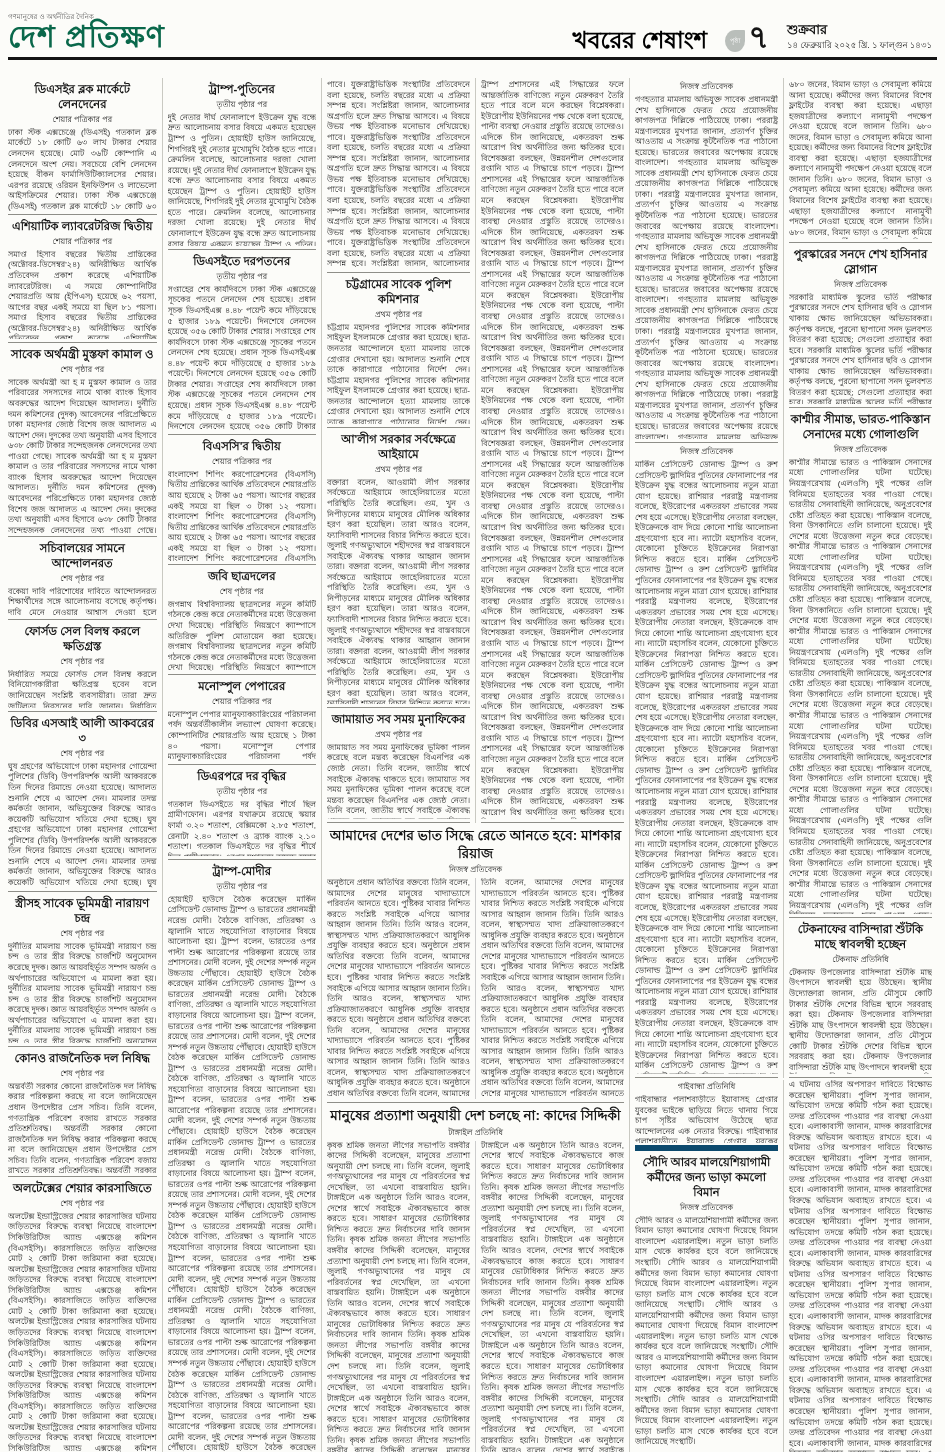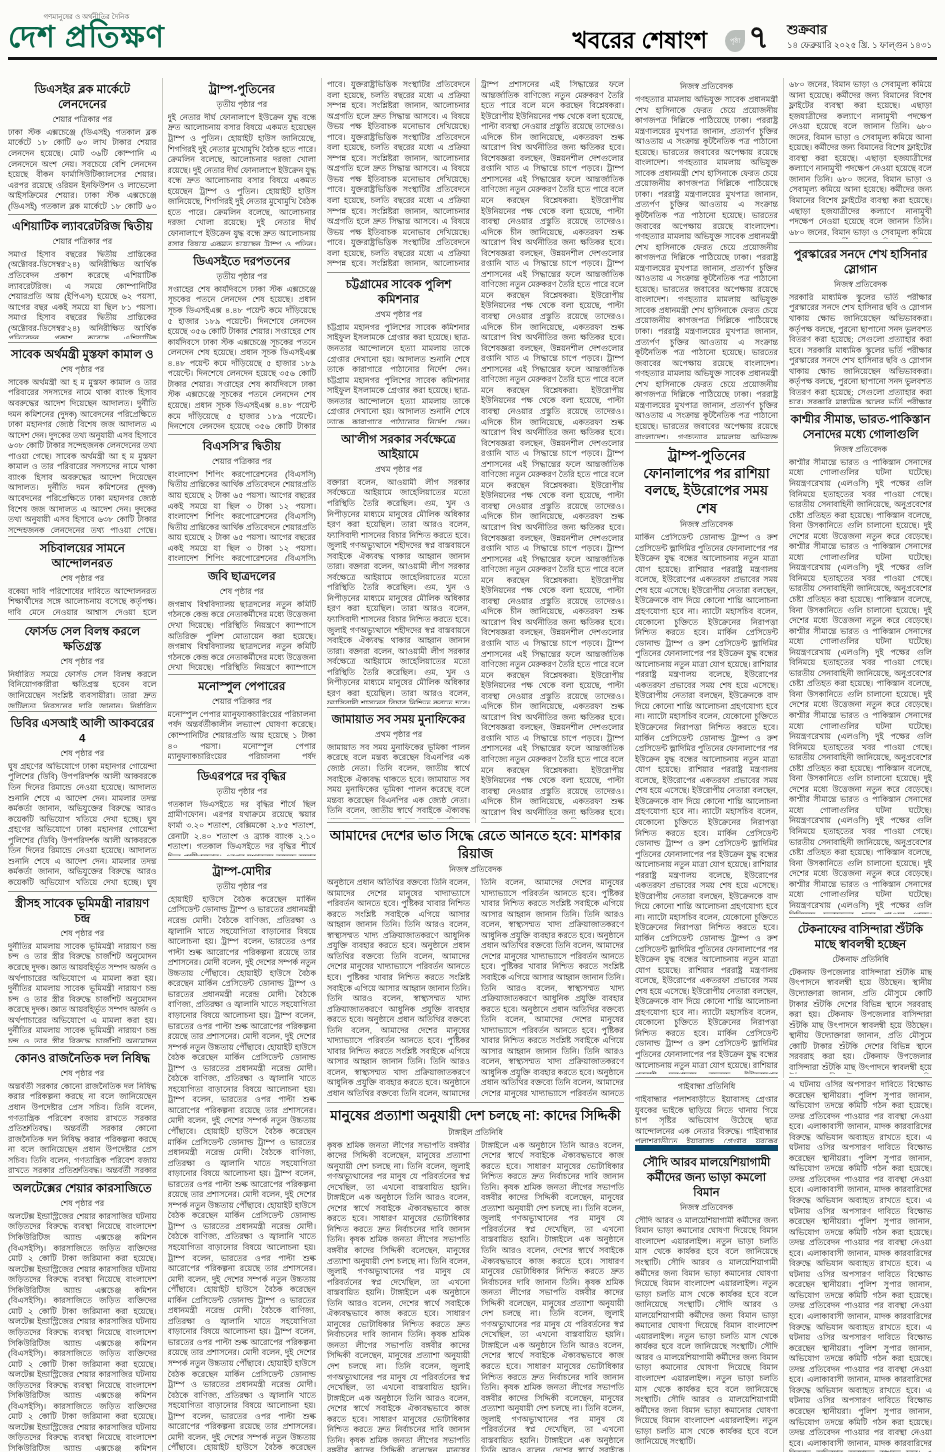--- a/index.html
+++ b/index.html
@@ -5,21 +5,21 @@
   * { margin:0; padding:0; box-sizing:border-box; }
   html,body { background:#ffffff; }
   .page{
     width:945px; height:1452px; margin:0 auto; overflow:hidden;
     background:#fcfcf9; padding:6px 8px 4px;
     font-family:"Liberation Sans","DejaVu Sans",sans-serif; color:#151515;
   }
   
   .hdr{ display:flex; align-items:flex-end; justify-content:space-between;
         height:54px; padding-bottom:5px; border-bottom:3px solid #141414; }
-  .mast{ line-height:1;text-align:center; }
+  .mast{ line-height:1; }
   .tagline{ font-size:7px; color:#5a5a5a; margin-bottom:2px; }
   .mastname{ font-size:30px; font-weight:bold; color:#0a684b; letter-spacing:1px; }
   .hdr-right{ display:flex; align-items:flex-end; gap:18px; }
   .sectiontitle{ font-size:23px; font-weight:bold; color:#000; line-height:1; }
   .badge{ display:flex; align-items:flex-end; gap:3px; }
   .swash{ width:20px; height:22px; border-radius:55% 5% 55% 55%; background:#b9beba;
           display:flex; align-items:center; justify-content:center;
           font-size:6.5px; color:#ffffff; }
   .pgnum{ font-size:32px; font-weight:bold; line-height:0.9; }
   .dateblock{ text-align:left; font-size:8.5px; line-height:1.5; min-width:150px; }
@@ -93,21 +93,21 @@
         <h3 class="hl">সচিবালয়ের সামনে আন্দোলনরত</h3>
         <div class="mk">শেষ পৃষ্ঠার পর</div>
         <p class="bd">বকেয়া দাবি পরিশোধের দাবিতে আন্দোলনরত শিক্ষার্থীদের সঙ্গে আলোচনায় বসেছে কর্তৃপক্ষ। দাবি মেনে নেওয়ার আশ্বাস দেওয়া হলে আন্দোলনকারীরা কর্মসূচি স্থগিত করেন। বকেয়া দাবি পরিশোধের দাবিতে আন্দোলনরত শিক্ষার্থীদের সঙ্গে আলোচনায় বসেছে কর্তৃপক্ষ। দাবি মেনে নেওয়ার আশ্বাস দেওয়া হলে আন্দোলনকারীরা কর্মসূচি স্থগিত করেন। বকেয়া দাবি পরিশোধের দাবিতে আন্দোলনরত শিক্ষার্থীদের সঙ্গে আলোচনায় বসেছে কর্তৃপক্ষ। দাবি মেনে নেওয়ার আশ্বাস দেওয়া হলে আন্দোলনকারীরা কর্মসূচি স্থগিত করেন।</p>
       </article>
       <article class="article" style="height:92px">
         <h3 class="hl">ফোর্সড সেল বিলম্ব করলে ক্ষতিগ্রস্ত</h3>
         <div class="mk">শেষ পৃষ্ঠার পর</div>
         <p class="bd">নির্ধারিত সময়ে ফোর্সড সেল বিলম্ব করলে বিনিয়োগকারীরা ক্ষতিগ্রস্ত হবেন বলে জানিয়েছেন সংশ্লিষ্ট ব্যবসায়ীরা। তারা দ্রুত জটিলতা নিরসনের দাবি জানান। নির্ধারিত সময়ে ফোর্সড সেল বিলম্ব করলে বিনিয়োগকারীরা ক্ষতিগ্রস্ত হবেন বলে জানিয়েছেন সংশ্লিষ্ট ব্যবসায়ীরা। তারা দ্রুত জটিলতা নিরসনের দাবি জানান। নির্ধারিত সময়ে ফোর্সড সেল বিলম্ব করলে বিনিয়োগকারীরা ক্ষতিগ্রস্ত হবেন বলে জানিয়েছেন সংশ্লিষ্ট ব্যবসায়ীরা। তারা দ্রুত জটিলতা নিরসনের দাবি জানান।</p>
       </article>
       <article class="article" style="height:180px">
-        <h3 class="hl">ডিবির এসআই আলী আকবরের 4</h3>
+        <h3 class="hl">ডিবির এসআই আলী আকবরের ৩</h3>
         <div class="mk">শেষ পৃষ্ঠার পর</div>
         <p class="bd">ঘুষ গ্রহণের অভিযোগে ঢাকা মহানগর গোয়েন্দা পুলিশের (ডিবি) উপপরিদর্শক আলী আকবরকে তিন দিনের রিমান্ডে নেওয়া হয়েছে। আদালত শুনানি শেষে এ আদেশ দেন। মামলার তদন্ত কর্মকর্তা জানান, অভিযুক্তের বিরুদ্ধে আরও কয়েকটি অভিযোগ খতিয়ে দেখা হচ্ছে। ঘুষ গ্রহণের অভিযোগে ঢাকা মহানগর গোয়েন্দা পুলিশের (ডিবি) উপপরিদর্শক আলী আকবরকে তিন দিনের রিমান্ডে নেওয়া হয়েছে। আদালত শুনানি শেষে এ আদেশ দেন। মামলার তদন্ত কর্মকর্তা জানান, অভিযুক্তের বিরুদ্ধে আরও কয়েকটি অভিযোগ খতিয়ে দেখা হচ্ছে। ঘুষ গ্রহণের অভিযোগে ঢাকা মহানগর গোয়েন্দা পুলিশের (ডিবি) উপপরিদর্শক আলী আকবরকে তিন দিনের রিমান্ডে নেওয়া হয়েছে। আদালত শুনানি শেষে এ আদেশ দেন। মামলার তদন্ত কর্মকর্তা জানান, অভিযুক্তের বিরুদ্ধে আরও কয়েকটি অভিযোগ খতিয়ে দেখা হচ্ছে। ঘুষ গ্রহণের অভিযোগে ঢাকা মহানগর গোয়েন্দা পুলিশের (ডিবি) উপপরিদর্শক আলী আকবরকে তিন দিনের রিমান্ডে নেওয়া হয়েছে। আদালত শুনানি শেষে এ আদেশ দেন। মামলার তদন্ত কর্মকর্তা জানান, অভিযুক্তের বিরুদ্ধে আরও কয়েকটি অভিযোগ খতিয়ে দেখা হচ্ছে। ঘুষ গ্রহণের অভিযোগে ঢাকা মহানগর গোয়েন্দা পুলিশের (ডিবি) উপপরিদর্শক আলী আকবরকে তিন দিনের রিমান্ডে নেওয়া হয়েছে। আদালত শুনানি শেষে এ আদেশ দেন। মামলার তদন্ত কর্মকর্তা জানান, অভিযুক্তের বিরুদ্ধে আরও কয়েকটি অভিযোগ খতিয়ে দেখা হচ্ছে।</p>
       </article>
       <article class="article" style="height:155px">
         <h3 class="hl">স্ত্রীসহ সাবেক ভূমিমন্ত্রী নারায়ণ চন্দ্র</h3>
         <div class="mk">শেষ পৃষ্ঠার পর</div>
         <p class="bd">দুর্নীতির মামলায় সাবেক ভূমিমন্ত্রী নারায়ণ চন্দ্র চন্দ ও তার স্ত্রীর বিরুদ্ধে চার্জশিট অনুমোদন করেছে দুদক। জ্ঞাত আয়বহির্ভূত সম্পদ অর্জন ও অর্থপাচারের অভিযোগে এ মামলা করা হয়। দুর্নীতির মামলায় সাবেক ভূমিমন্ত্রী নারায়ণ চন্দ্র চন্দ ও তার স্ত্রীর বিরুদ্ধে চার্জশিট অনুমোদন করেছে দুদক। জ্ঞাত আয়বহির্ভূত সম্পদ অর্জন ও অর্থপাচারের অভিযোগে এ মামলা করা হয়। দুর্নীতির মামলায় সাবেক ভূমিমন্ত্রী নারায়ণ চন্দ্র চন্দ ও তার স্ত্রীর বিরুদ্ধে চার্জশিট অনুমোদন করেছে দুদক। জ্ঞাত আয়বহির্ভূত সম্পদ অর্জন ও অর্থপাচারের অভিযোগে এ মামলা করা হয়। দুর্নীতির মামলায় সাবেক ভূমিমন্ত্রী নারায়ণ চন্দ্র চন্দ ও তার স্ত্রীর বিরুদ্ধে চার্জশিট অনুমোদন করেছে দুদক। জ্ঞাত আয়বহির্ভূত সম্পদ অর্জন ও অর্থপাচারের অভিযোগে এ মামলা করা হয়।</p>
       </article>
       <article class="article" style="height:130px">
         <h3 class="hl">কোনও রাজনৈতিক দল নিষিদ্ধ</h3>
@@ -200,21 +200,20 @@
     </section>
 
     <section class="colgroup">
       <div class="subrow" style="height:1000px">
         <div class="subcol">
           <article class="article" style="height:365px">
             <div class="mk">নিজস্ব প্রতিবেদক</div>
             <p class="bd">গণহত্যার মামলায় অভিযুক্ত সাবেক প্রধানমন্ত্রী শেখ হাসিনাকে ফেরত চেয়ে প্রয়োজনীয় কাগজপত্র দিল্লিকে পাঠিয়েছে ঢাকা। পররাষ্ট্র মন্ত্রণালয়ের মুখপাত্র জানান, প্রত্যর্পণ চুক্তির আওতায় এ সংক্রান্ত কূটনৈতিক পত্র পাঠানো হয়েছে। ভারতের জবাবের অপেক্ষায় রয়েছে বাংলাদেশ। গণহত্যার মামলায় অভিযুক্ত সাবেক প্রধানমন্ত্রী শেখ হাসিনাকে ফেরত চেয়ে প্রয়োজনীয় কাগজপত্র দিল্লিকে পাঠিয়েছে ঢাকা। পররাষ্ট্র মন্ত্রণালয়ের মুখপাত্র জানান, প্রত্যর্পণ চুক্তির আওতায় এ সংক্রান্ত কূটনৈতিক পত্র পাঠানো হয়েছে। ভারতের জবাবের অপেক্ষায় রয়েছে বাংলাদেশ। গণহত্যার মামলায় অভিযুক্ত সাবেক প্রধানমন্ত্রী শেখ হাসিনাকে ফেরত চেয়ে প্রয়োজনীয় কাগজপত্র দিল্লিকে পাঠিয়েছে ঢাকা। পররাষ্ট্র মন্ত্রণালয়ের মুখপাত্র জানান, প্রত্যর্পণ চুক্তির আওতায় এ সংক্রান্ত কূটনৈতিক পত্র পাঠানো হয়েছে। ভারতের জবাবের অপেক্ষায় রয়েছে বাংলাদেশ। গণহত্যার মামলায় অভিযুক্ত সাবেক প্রধানমন্ত্রী শেখ হাসিনাকে ফেরত চেয়ে প্রয়োজনীয় কাগজপত্র দিল্লিকে পাঠিয়েছে ঢাকা। পররাষ্ট্র মন্ত্রণালয়ের মুখপাত্র জানান, প্রত্যর্পণ চুক্তির আওতায় এ সংক্রান্ত কূটনৈতিক পত্র পাঠানো হয়েছে। ভারতের জবাবের অপেক্ষায় রয়েছে বাংলাদেশ। গণহত্যার মামলায় অভিযুক্ত সাবেক প্রধানমন্ত্রী শেখ হাসিনাকে ফেরত চেয়ে প্রয়োজনীয় কাগজপত্র দিল্লিকে পাঠিয়েছে ঢাকা। পররাষ্ট্র মন্ত্রণালয়ের মুখপাত্র জানান, প্রত্যর্পণ চুক্তির আওতায় এ সংক্রান্ত কূটনৈতিক পত্র পাঠানো হয়েছে। ভারতের জবাবের অপেক্ষায় রয়েছে বাংলাদেশ। গণহত্যার মামলায় অভিযুক্ত সাবেক প্রধানমন্ত্রী শেখ হাসিনাকে ফেরত চেয়ে প্রয়োজনীয় কাগজপত্র দিল্লিকে পাঠিয়েছে ঢাকা। পররাষ্ট্র মন্ত্রণালয়ের মুখপাত্র জানান, প্রত্যর্পণ চুক্তির আওতায় এ সংক্রান্ত কূটনৈতিক পত্র পাঠানো হয়েছে। ভারতের জবাবের অপেক্ষায় রয়েছে বাংলাদেশ। গণহত্যার মামলায় অভিযুক্ত সাবেক প্রধানমন্ত্রী শেখ হাসিনাকে ফেরত চেয়ে প্রয়োজনীয় কাগজপত্র দিল্লিকে পাঠিয়েছে ঢাকা। পররাষ্ট্র মন্ত্রণালয়ের মুখপাত্র জানান, প্রত্যর্পণ চুক্তির আওতায় এ সংক্রান্ত কূটনৈতিক পত্র পাঠানো হয়েছে। ভারতের জবাবের অপেক্ষায় রয়েছে বাংলাদেশ। গণহত্যার মামলায় অভিযুক্ত সাবেক প্রধানমন্ত্রী শেখ হাসিনাকে ফেরত চেয়ে প্রয়োজনীয় কাগজপত্র দিল্লিকে পাঠিয়েছে ঢাকা। পররাষ্ট্র মন্ত্রণালয়ের মুখপাত্র জানান, প্রত্যর্পণ চুক্তির আওতায় এ সংক্রান্ত কূটনৈতিক পত্র পাঠানো হয়েছে। ভারতের জবাবের অপেক্ষায় রয়েছে বাংলাদেশ।</p>
           </article>
           <article class="article" style="height:635px">
-            <h3 class="hl big">ট্রাম্প-পুতিনের ফোনালাপের পর রাশিয়া বলছে, ইউরোপের সময় শেষ</h3>
             <div class="mk">নিজস্ব প্রতিবেদক</div>
             <p class="bd">মার্কিন প্রেসিডেন্ট ডোনাল্ড ট্রাম্প ও রুশ প্রেসিডেন্ট ভ্লাদিমির পুতিনের ফোনালাপের পর ইউক্রেন যুদ্ধ বন্ধের আলোচনায় নতুন মাত্রা যোগ হয়েছে। রাশিয়ার পররাষ্ট্র মন্ত্রণালয় বলেছে, ইউরোপের একতরফা প্রভাবের সময় শেষ হয়ে এসেছে। ইউরোপীয় নেতারা বলছেন, ইউক্রেনকে বাদ দিয়ে কোনো শান্তি আলোচনা গ্রহণযোগ্য হবে না। ন্যাটো মহাসচিব বলেন, যেকোনো চুক্তিতে ইউক্রেনের নিরাপত্তা নিশ্চিত করতে হবে। মার্কিন প্রেসিডেন্ট ডোনাল্ড ট্রাম্প ও রুশ প্রেসিডেন্ট ভ্লাদিমির পুতিনের ফোনালাপের পর ইউক্রেন যুদ্ধ বন্ধের আলোচনায় নতুন মাত্রা যোগ হয়েছে। রাশিয়ার পররাষ্ট্র মন্ত্রণালয় বলেছে, ইউরোপের একতরফা প্রভাবের সময় শেষ হয়ে এসেছে। ইউরোপীয় নেতারা বলছেন, ইউক্রেনকে বাদ দিয়ে কোনো শান্তি আলোচনা গ্রহণযোগ্য হবে না। ন্যাটো মহাসচিব বলেন, যেকোনো চুক্তিতে ইউক্রেনের নিরাপত্তা নিশ্চিত করতে হবে। মার্কিন প্রেসিডেন্ট ডোনাল্ড ট্রাম্প ও রুশ প্রেসিডেন্ট ভ্লাদিমির পুতিনের ফোনালাপের পর ইউক্রেন যুদ্ধ বন্ধের আলোচনায় নতুন মাত্রা যোগ হয়েছে। রাশিয়ার পররাষ্ট্র মন্ত্রণালয় বলেছে, ইউরোপের একতরফা প্রভাবের সময় শেষ হয়ে এসেছে। ইউরোপীয় নেতারা বলছেন, ইউক্রেনকে বাদ দিয়ে কোনো শান্তি আলোচনা গ্রহণযোগ্য হবে না। ন্যাটো মহাসচিব বলেন, যেকোনো চুক্তিতে ইউক্রেনের নিরাপত্তা নিশ্চিত করতে হবে। মার্কিন প্রেসিডেন্ট ডোনাল্ড ট্রাম্প ও রুশ প্রেসিডেন্ট ভ্লাদিমির পুতিনের ফোনালাপের পর ইউক্রেন যুদ্ধ বন্ধের আলোচনায় নতুন মাত্রা যোগ হয়েছে। রাশিয়ার পররাষ্ট্র মন্ত্রণালয় বলেছে, ইউরোপের একতরফা প্রভাবের সময় শেষ হয়ে এসেছে। ইউরোপীয় নেতারা বলছেন, ইউক্রেনকে বাদ দিয়ে কোনো শান্তি আলোচনা গ্রহণযোগ্য হবে না। ন্যাটো মহাসচিব বলেন, যেকোনো চুক্তিতে ইউক্রেনের নিরাপত্তা নিশ্চিত করতে হবে। মার্কিন প্রেসিডেন্ট ডোনাল্ড ট্রাম্প ও রুশ প্রেসিডেন্ট ভ্লাদিমির পুতিনের ফোনালাপের পর ইউক্রেন যুদ্ধ বন্ধের আলোচনায় নতুন মাত্রা যোগ হয়েছে। রাশিয়ার পররাষ্ট্র মন্ত্রণালয় বলেছে, ইউরোপের একতরফা প্রভাবের সময় শেষ হয়ে এসেছে। ইউরোপীয় নেতারা বলছেন, ইউক্রেনকে বাদ দিয়ে কোনো শান্তি আলোচনা গ্রহণযোগ্য হবে না। ন্যাটো মহাসচিব বলেন, যেকোনো চুক্তিতে ইউক্রেনের নিরাপত্তা নিশ্চিত করতে হবে। মার্কিন প্রেসিডেন্ট ডোনাল্ড ট্রাম্প ও রুশ প্রেসিডেন্ট ভ্লাদিমির পুতিনের ফোনালাপের পর ইউক্রেন যুদ্ধ বন্ধের আলোচনায় নতুন মাত্রা যোগ হয়েছে। রাশিয়ার পররাষ্ট্র মন্ত্রণালয় বলেছে, ইউরোপের একতরফা প্রভাবের সময় শেষ হয়ে এসেছে। ইউরোপীয় নেতারা বলছেন, ইউক্রেনকে বাদ দিয়ে কোনো শান্তি আলোচনা গ্রহণযোগ্য হবে না। ন্যাটো মহাসচিব বলেন, যেকোনো চুক্তিতে ইউক্রেনের নিরাপত্তা নিশ্চিত করতে হবে। মার্কিন প্রেসিডেন্ট ডোনাল্ড ট্রাম্প ও রুশ প্রেসিডেন্ট ভ্লাদিমির পুতিনের ফোনালাপের পর ইউক্রেন যুদ্ধ বন্ধের আলোচনায় নতুন মাত্রা যোগ হয়েছে। রাশিয়ার পররাষ্ট্র মন্ত্রণালয় বলেছে, ইউরোপের একতরফা প্রভাবের সময় শেষ হয়ে এসেছে। ইউরোপীয় নেতারা বলছেন, ইউক্রেনকে বাদ দিয়ে কোনো শান্তি আলোচনা গ্রহণযোগ্য হবে না। ন্যাটো মহাসচিব বলেন, যেকোনো চুক্তিতে ইউক্রেনের নিরাপত্তা নিশ্চিত করতে হবে। মার্কিন প্রেসিডেন্ট ডোনাল্ড ট্রাম্প ও রুশ প্রেসিডেন্ট ভ্লাদিমির পুতিনের ফোনালাপের পর ইউক্রেন যুদ্ধ বন্ধের আলোচনায় নতুন মাত্রা যোগ হয়েছে। রাশিয়ার পররাষ্ট্র মন্ত্রণালয় বলেছে, ইউরোপের একতরফা প্রভাবের সময় শেষ হয়ে এসেছে। ইউরোপীয় নেতারা বলছেন, ইউক্রেনকে বাদ দিয়ে কোনো শান্তি আলোচনা গ্রহণযোগ্য হবে না। ন্যাটো মহাসচিব বলেন, যেকোনো চুক্তিতে ইউক্রেনের নিরাপত্তা নিশ্চিত করতে হবে। মার্কিন প্রেসিডেন্ট ডোনাল্ড ট্রাম্প ও রুশ প্রেসিডেন্ট ভ্লাদিমির পুতিনের ফোনালাপের পর ইউক্রেন যুদ্ধ বন্ধের আলোচনায় নতুন মাত্রা যোগ হয়েছে। রাশিয়ার পররাষ্ট্র মন্ত্রণালয় বলেছে, ইউরোপের একতরফা প্রভাবের সময় শেষ হয়ে এসেছে। ইউরোপীয় নেতারা বলছেন, ইউক্রেনকে বাদ দিয়ে কোনো শান্তি আলোচনা গ্রহণযোগ্য হবে না। ন্যাটো মহাসচিব বলেন, যেকোনো চুক্তিতে ইউক্রেনের নিরাপত্তা নিশ্চিত করতে হবে। মার্কিন প্রেসিডেন্ট ডোনাল্ড ট্রাম্প ও রুশ প্রেসিডেন্ট ভ্লাদিমির পুতিনের ফোনালাপের পর ইউক্রেন যুদ্ধ বন্ধের আলোচনায় নতুন মাত্রা যোগ হয়েছে। রাশিয়ার পররাষ্ট্র মন্ত্রণালয় বলেছে, ইউরোপের একতরফা প্রভাবের সময় শেষ হয়ে এসেছে। ইউরোপীয় নেতারা বলছেন, ইউক্রেনকে বাদ দিয়ে কোনো শান্তি আলোচনা গ্রহণযোগ্য হবে না। ন্যাটো মহাসচিব বলেন, যেকোনো চুক্তিতে ইউক্রেনের নিরাপত্তা নিশ্চিত করতে হবে। মার্কিন প্রেসিডেন্ট ডোনাল্ড ট্রাম্প ও রুশ প্রেসিডেন্ট ভ্লাদিমির পুতিনের ফোনালাপের পর ইউক্রেন যুদ্ধ বন্ধের আলোচনায় নতুন মাত্রা যোগ হয়েছে। রাশিয়ার পররাষ্ট্র মন্ত্রণালয় বলেছে, ইউরোপের একতরফা প্রভাবের সময় শেষ হয়ে এসেছে। ইউরোপীয় নেতারা বলছেন, ইউক্রেনকে বাদ দিয়ে কোনো শান্তি আলোচনা গ্রহণযোগ্য হবে না। ন্যাটো মহাসচিব বলেন, যেকোনো চুক্তিতে ইউক্রেনের নিরাপত্তা নিশ্চিত করতে হবে। মার্কিন প্রেসিডেন্ট ডোনাল্ড ট্রাম্প ও রুশ প্রেসিডেন্ট ভ্লাদিমির পুতিনের ফোনালাপের পর ইউক্রেন যুদ্ধ বন্ধের আলোচনায় নতুন মাত্রা যোগ হয়েছে। রাশিয়ার পররাষ্ট্র মন্ত্রণালয় বলেছে, ইউরোপের একতরফা প্রভাবের সময় শেষ হয়ে এসেছে। ইউরোপীয় নেতারা বলছেন, ইউক্রেনকে বাদ দিয়ে কোনো শান্তি আলোচনা গ্রহণযোগ্য হবে না। ন্যাটো মহাসচিব বলেন, যেকোনো চুক্তিতে ইউক্রেনের নিরাপত্তা নিশ্চিত করতে হবে।</p>
           </article>
         </div>
         <div class="subcol">
           <article class="article" style="height:165px">
             <p class="bd">৬৮০ জনের, বিমান ভাড়া ও সেবামূল্য কমিয়ে আনা হয়েছে। কর্মীদের জন্য বিমানের বিশেষ ফ্লাইটের ব্যবস্থা করা হয়েছে। এছাড়া হজযাত্রীদের কল্যাণে নানামুখী পদক্ষেপ নেওয়া হয়েছে বলে জানান তিনি। ৬৮০ জনের, বিমান ভাড়া ও সেবামূল্য কমিয়ে আনা হয়েছে। কর্মীদের জন্য বিমানের বিশেষ ফ্লাইটের ব্যবস্থা করা হয়েছে। এছাড়া হজযাত্রীদের কল্যাণে নানামুখী পদক্ষেপ নেওয়া হয়েছে বলে জানান তিনি। ৬৮০ জনের, বিমান ভাড়া ও সেবামূল্য কমিয়ে আনা হয়েছে। কর্মীদের জন্য বিমানের বিশেষ ফ্লাইটের ব্যবস্থা করা হয়েছে। এছাড়া হজযাত্রীদের কল্যাণে নানামুখী পদক্ষেপ নেওয়া হয়েছে বলে জানান তিনি। ৬৮০ জনের, বিমান ভাড়া ও সেবামূল্য কমিয়ে আনা হয়েছে। কর্মীদের জন্য বিমানের বিশেষ ফ্লাইটের ব্যবস্থা করা হয়েছে। এছাড়া হজযাত্রীদের কল্যাণে নানামুখী পদক্ষেপ নেওয়া হয়েছে বলে জানান তিনি।</p>
           </article>
           <article class="article" style="height:165px">
             <h3 class="hl">পুরস্কারের সনদে শেখ হাসিনার স্লোগান</h3>

